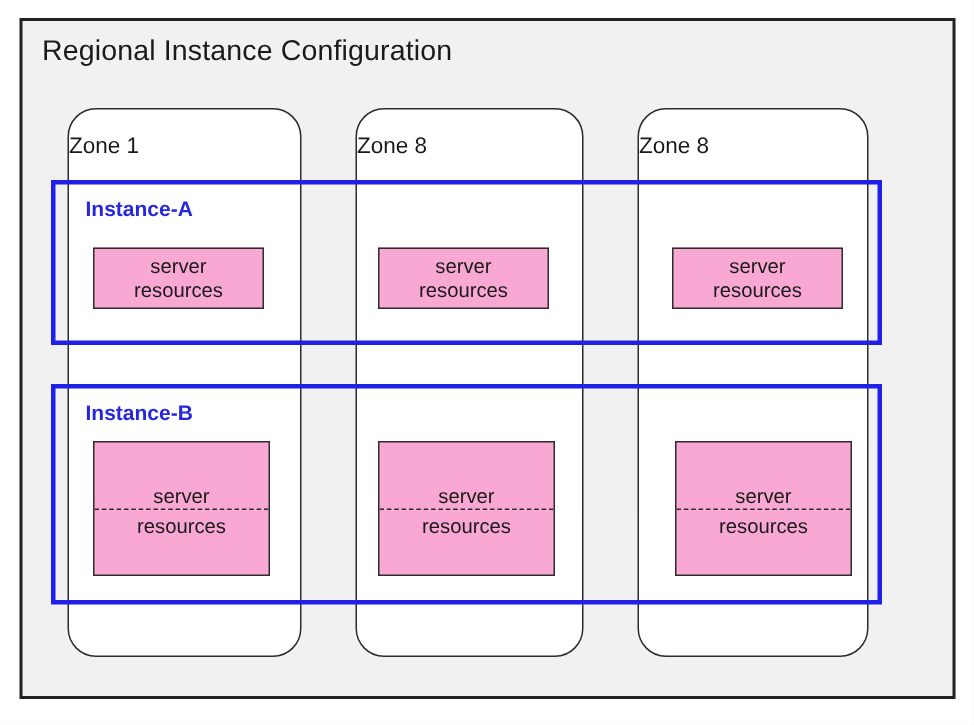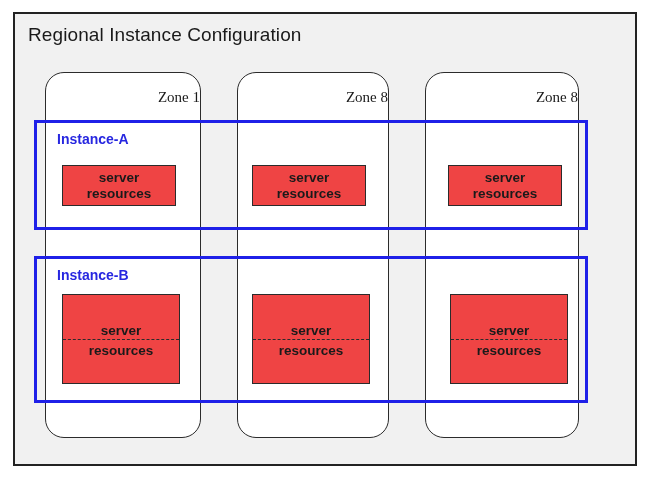--- a/index.html
+++ b/index.html
@@ -43,24 +43,23 @@
     background: #ffffff;
     border: 1.4px solid #2b2b2b;
     border-radius: 19px;
     box-sizing: border-box;
   }
   .zone-label {
     position: absolute;
     top: 16px;
     left: 0;
     width: 100%;
-    text-align: right;
+    text-align: left;
     font-size: 15px;
     color: #1a1a1a;
-    font-family: Liberation Serif, serif;
   }
   
   .instance-band {
     position: absolute;
     left: 34px;
     width: 554px;
     border: 3px solid #1f20e8;
     box-sizing: border-box;
     background: transparent;
   }
@@ -72,25 +71,24 @@
     top: 8px;
     font-size: 14px;
     font-weight: bold;
     color: #2727e0;
     white-space: nowrap;
     text-align: right;
   }
   
   .res-box {
     position: absolute;
-    background: #ef4444;
+    background: #f9a8d4;
     border: 1.4px solid #2b2b2b;
     box-sizing: border-box;
     overflow: hidden;
-    font-weight: bold;
   }
   .res-box .res-text {
     position: absolute;
     left: 0;
     width: 100%;
     text-align: center;
     font-size: 13.5px;
     line-height: 16px;
     color: #1a1a1a;
     z-index: 2;

